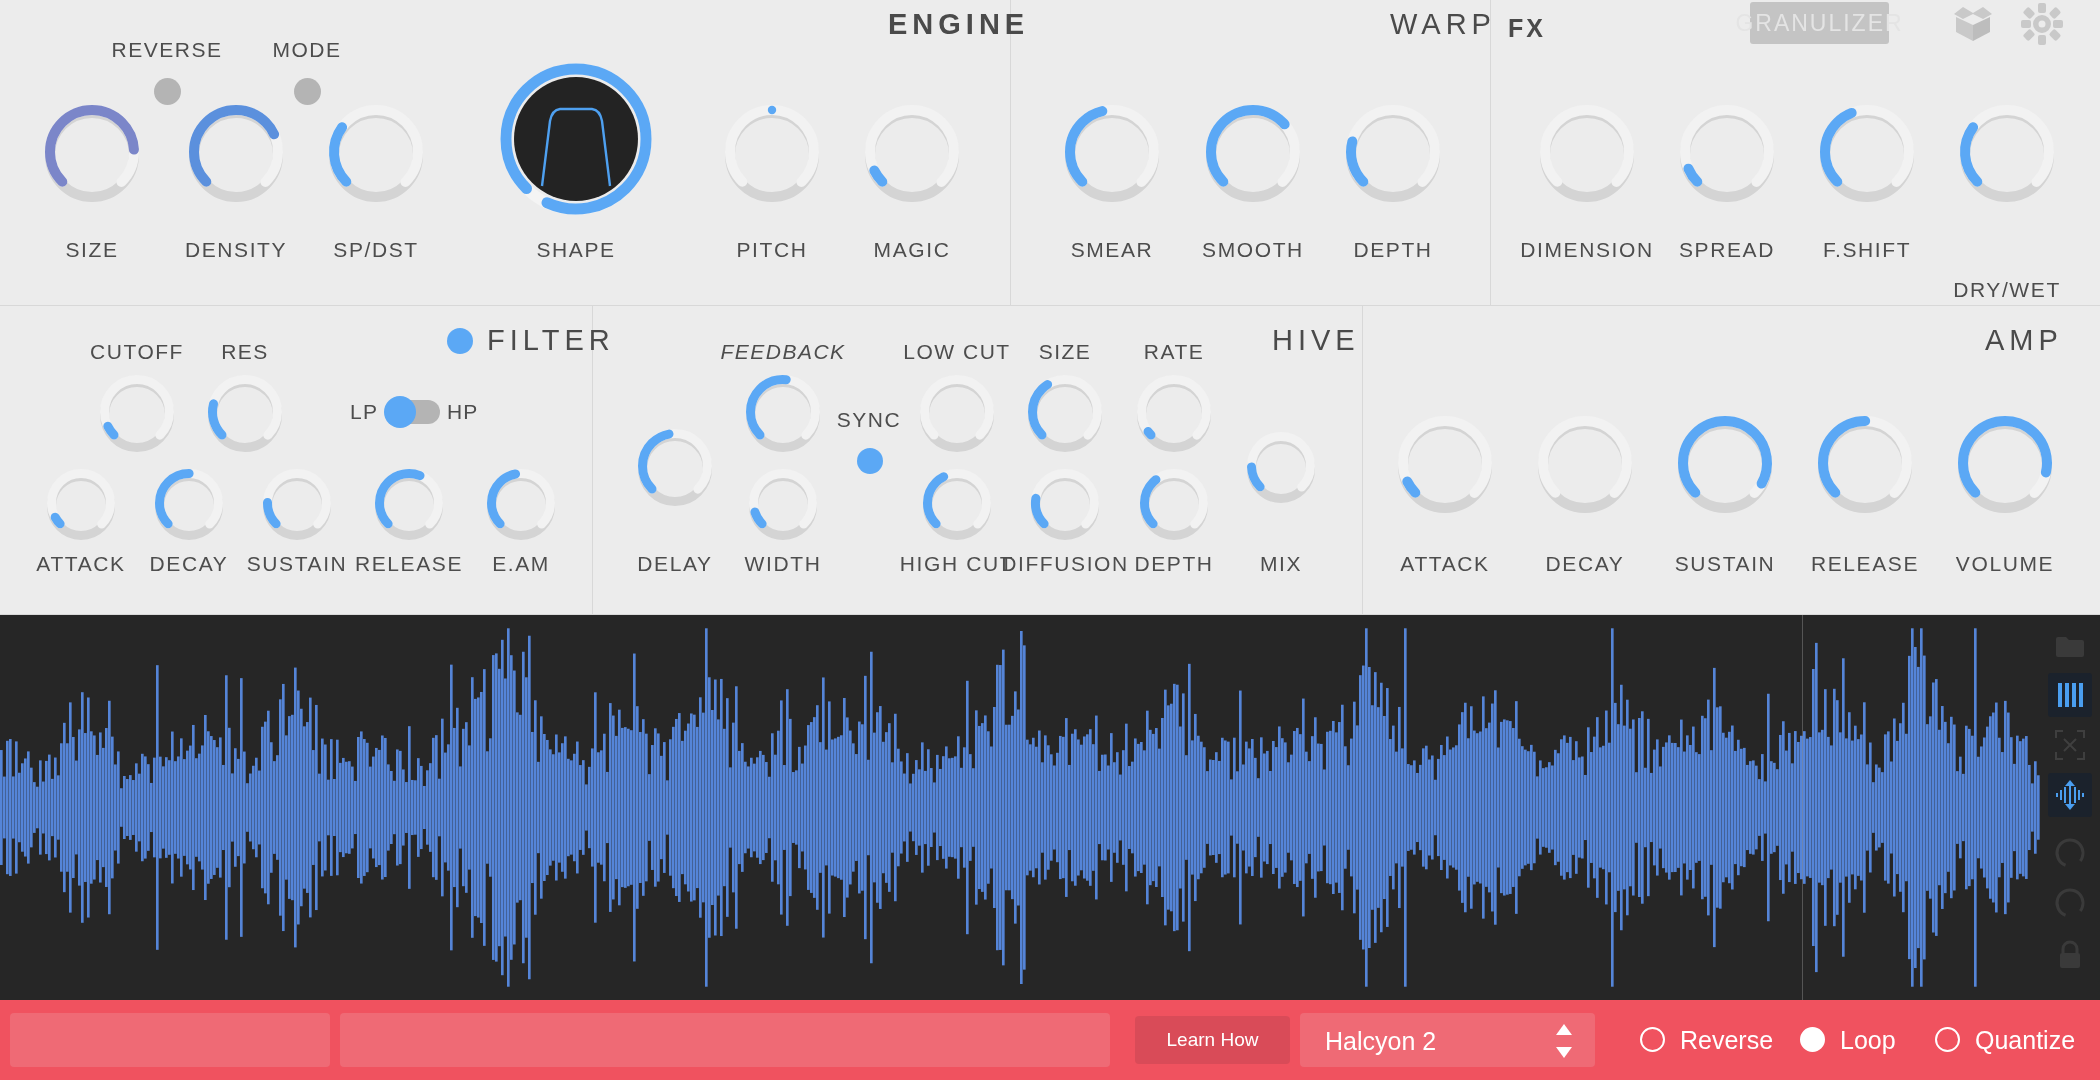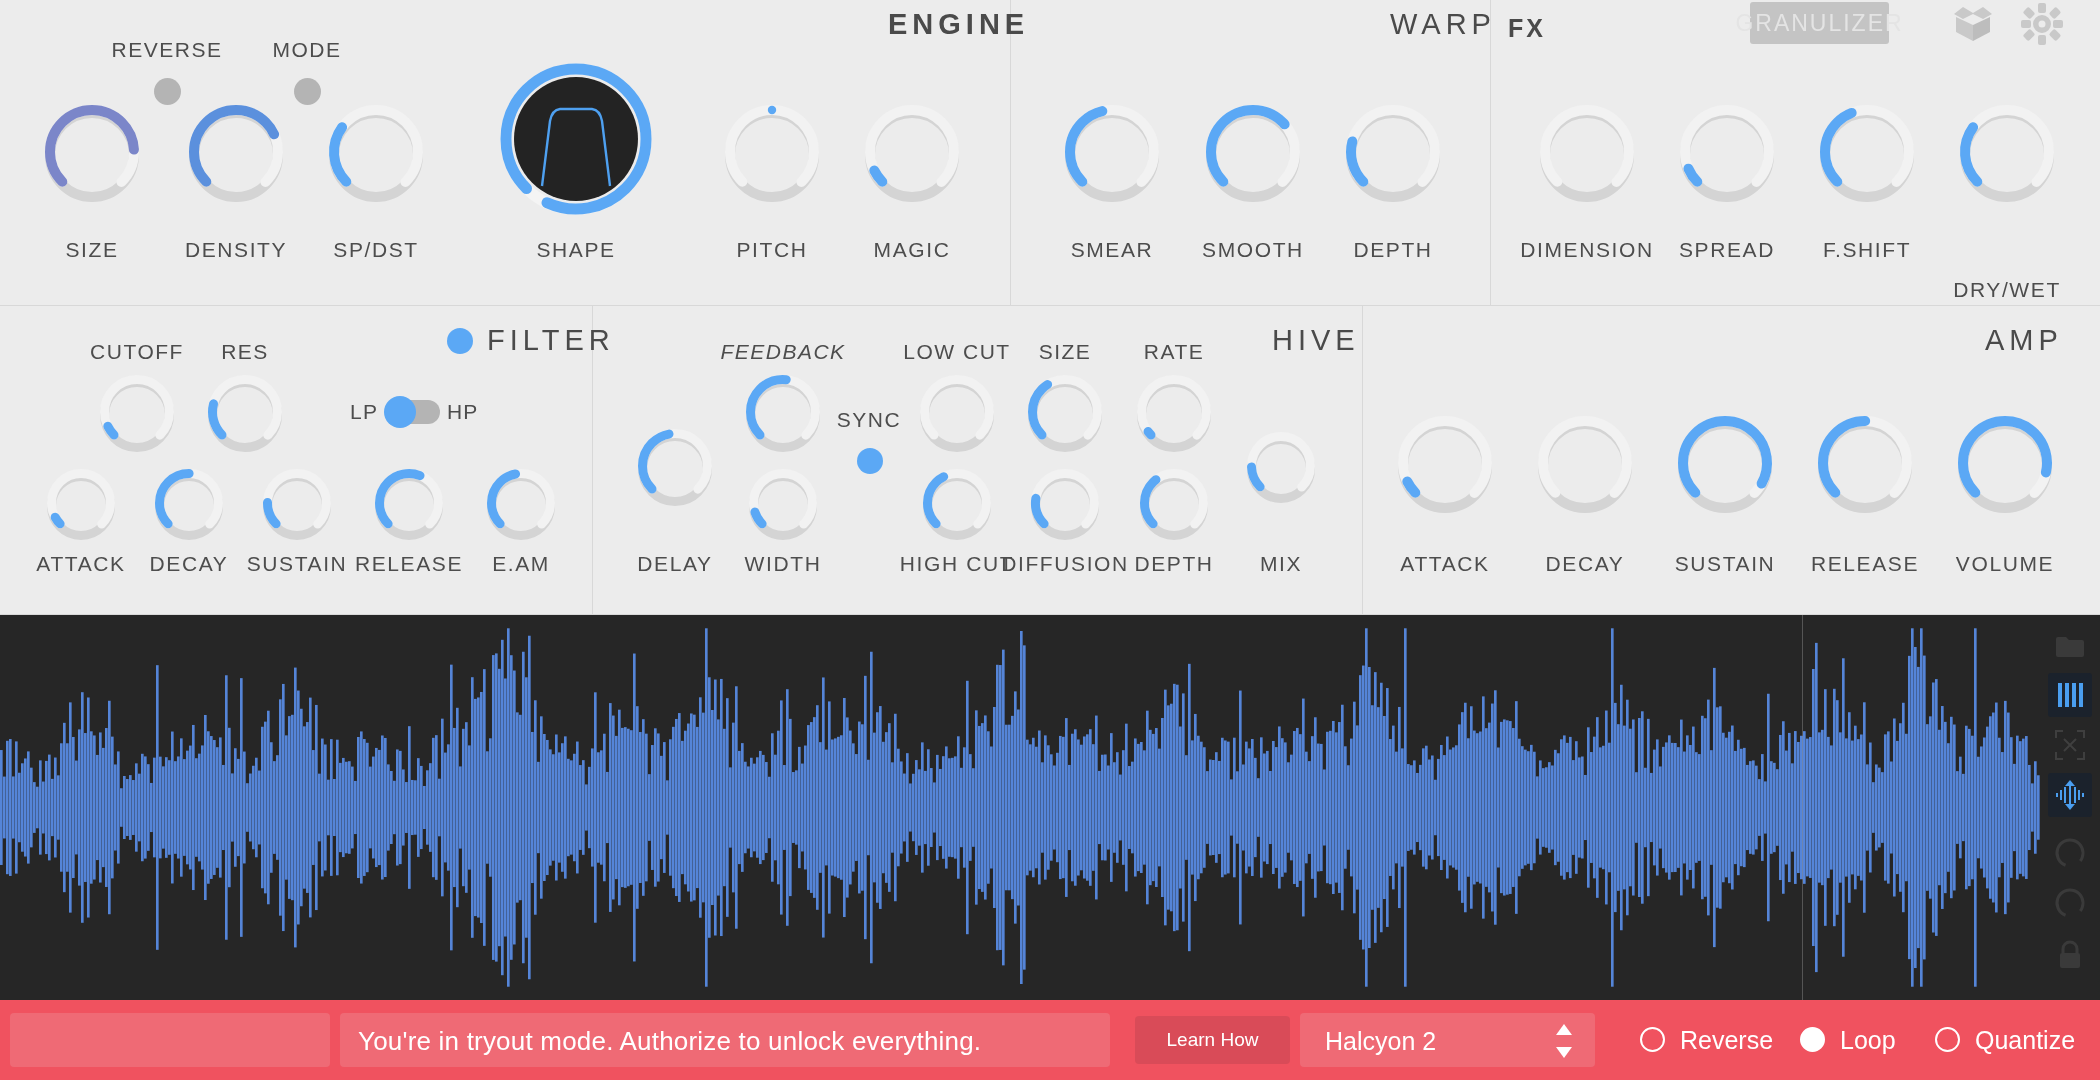--- a/index.html
+++ b/index.html
@@ -1263,21 +1263,20 @@
       <svg width="26" height="30" viewBox="0 0 26 30">
         <path d="M6 13V9a7 7 0 0 1 14 0v4" fill="none" stroke="#3a3a3a" stroke-width="3"></path>
         <rect x="3" y="13" width="20" height="15" rx="2" fill="#3a3a3a"></rect>
       </svg>
     </div>
   </div>
 
   <div id="bottom-bar">
     <div class="bb-block" style="left:10px; top:13px; width:320px; height:54px;"></div>
     <div class="bb-block" style="left:340px; top:13px; width:770px; height:54px;"></div>
-    <div class="bb-msg" style="left:358px; top:26px;">You're in tryout mode. Authorize to unlock everything.</div>
 
     <div class="bb-btn" style="left:1135px; top:16px; width:155px; height:48px;">Learn How</div>
 
     <div class="bb-block" style="left:1300px; top:13px; width:295px; height:54px;"></div>
     <div class="bb-preset-name" style="left:1325px; top:27px;">Halcyon 2</div>
     <div style="position:absolute; left:1552px; top:22px;">
       <svg width="24" height="38" viewBox="0 0 24 38">
         <path d="M12 2l8 11H4z" fill="#ffffff"></path>
         <path d="M12 36l8-11H4z" fill="#ffffff"></path>
       </svg>

